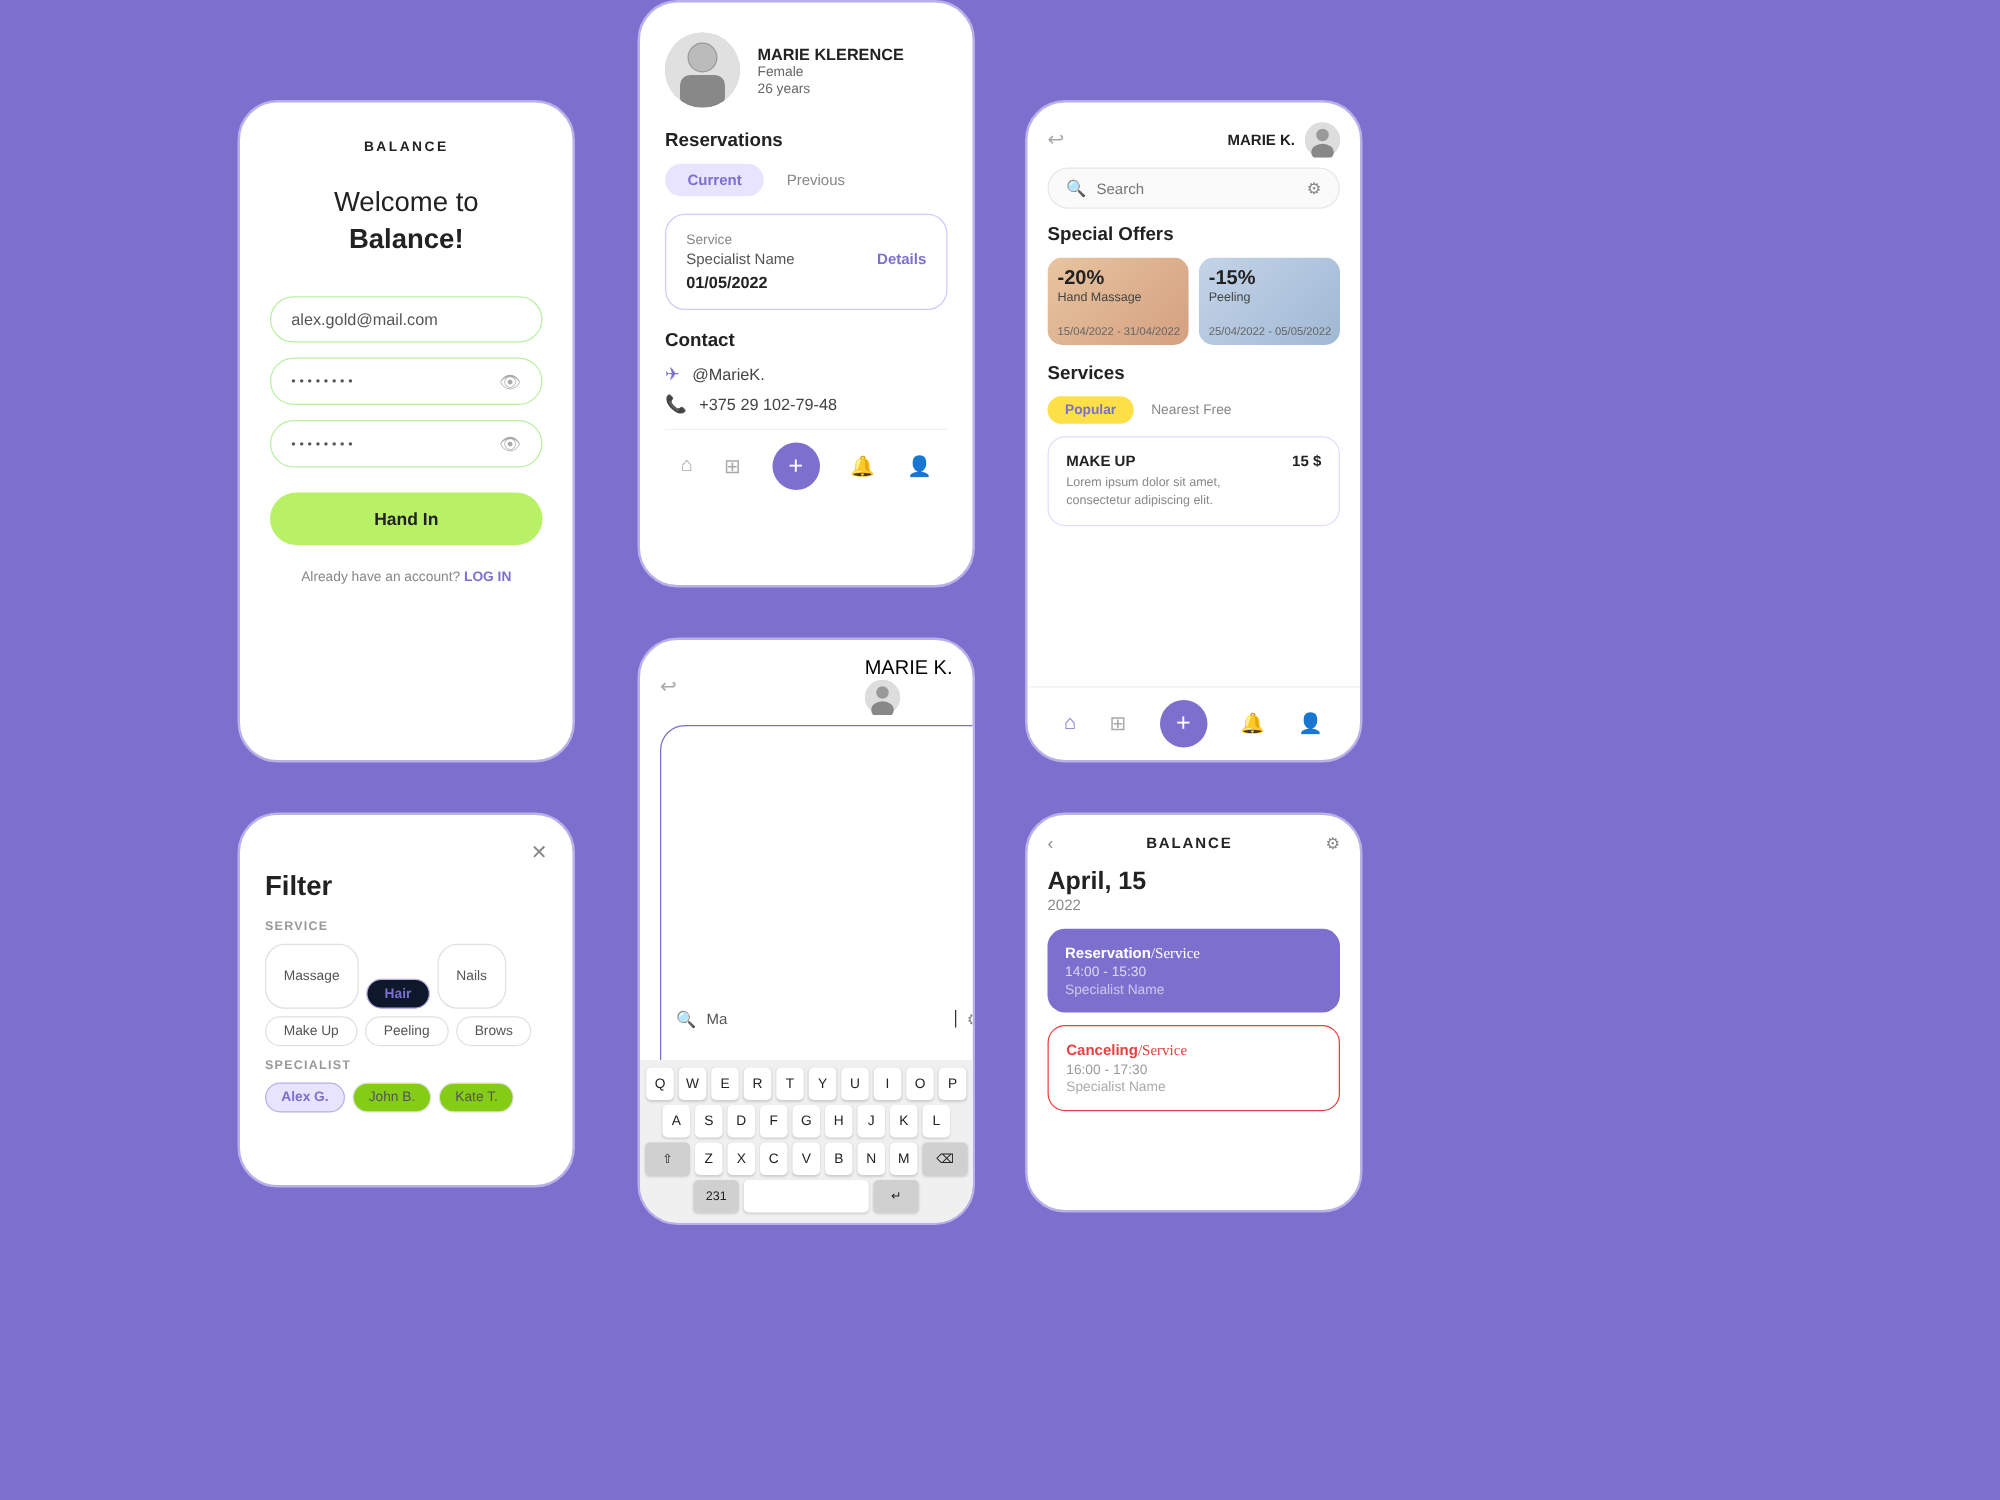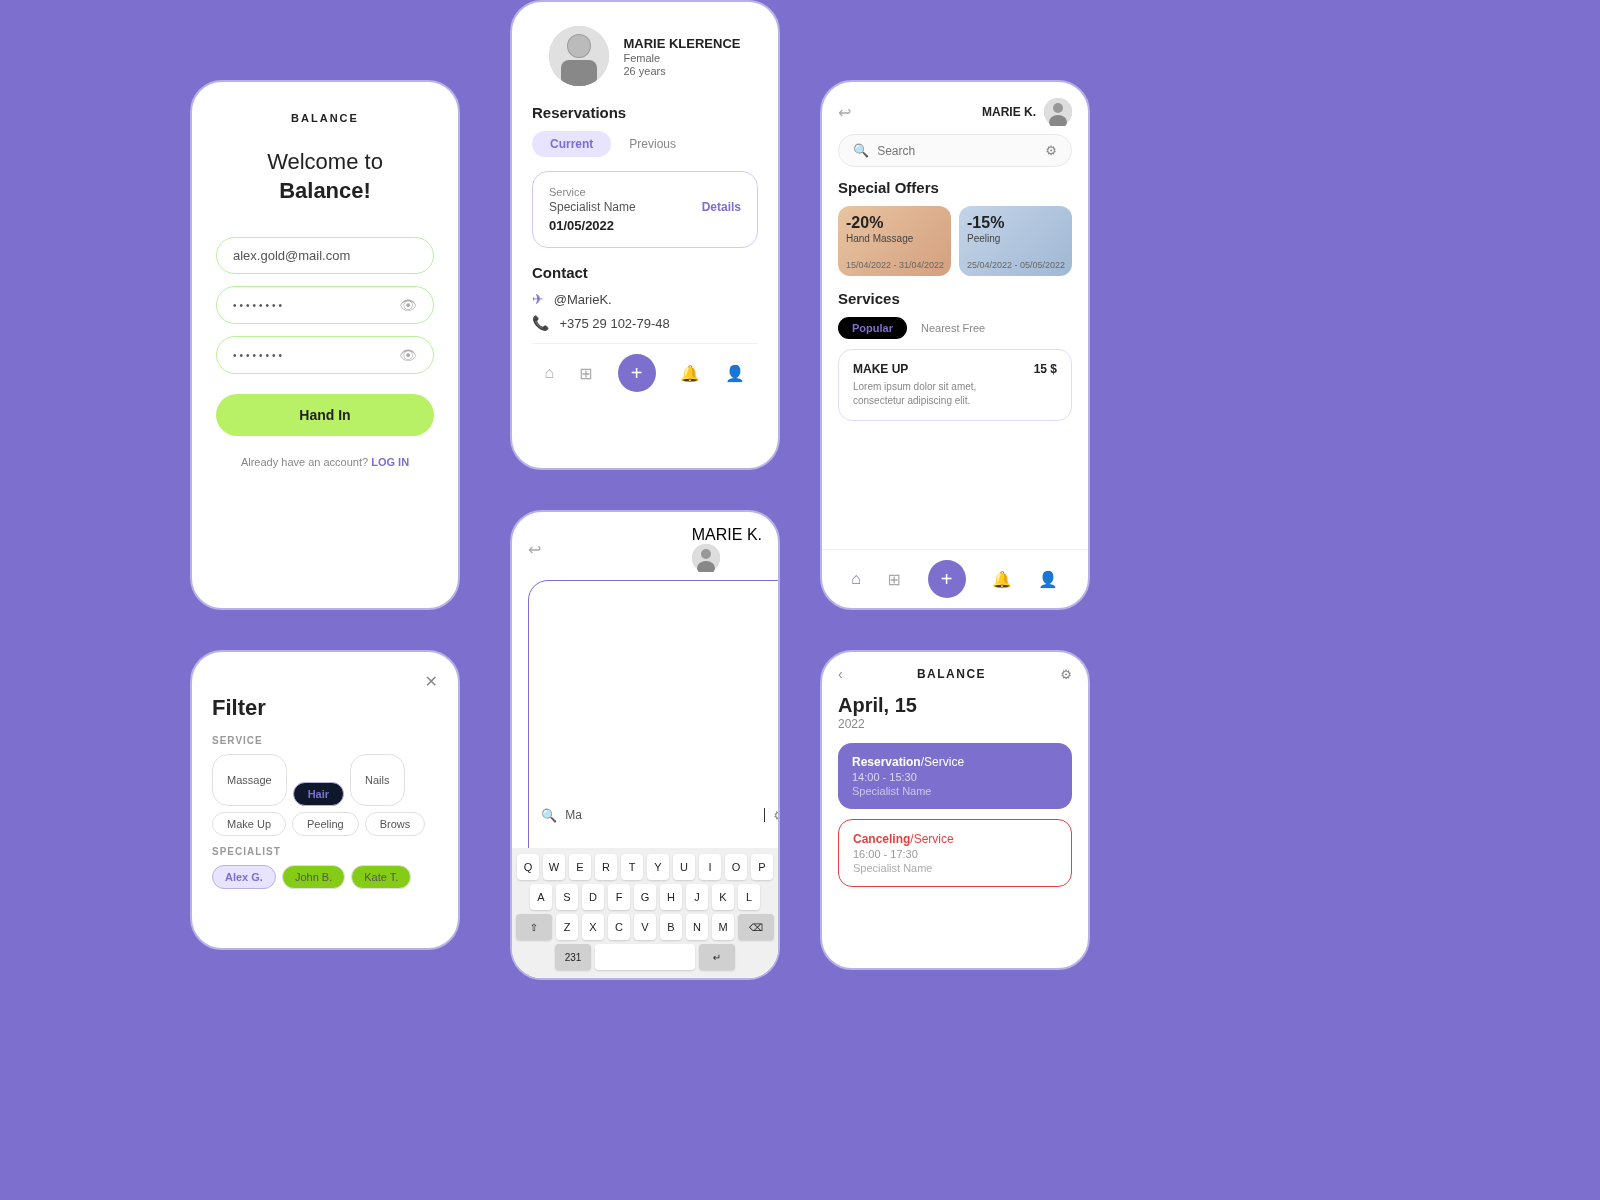--- a/index.html
+++ b/index.html
@@ -91,21 +91,20 @@
       top: 0px;
       width: 270px;
       height: 470px;
       padding: 24px 20px 0;
     }
     .profile-header {
       display: flex;
       align-items: center;
       gap: 14px;
       margin-bottom: 18px;
-      justify-content: center;
     }
     .avatar-circle {
       width: 60px;
       height: 60px;
       border-radius: 50%;
       background: #ccc;
       overflow: hidden;
       flex-shrink: 0;
       display: flex;
       align-items: center;
@@ -292,21 +291,21 @@
     .svc-tab {
       padding: 5px 14px;
       border-radius: 16px;
       font-size: 11px;
       cursor: pointer;
       border: none;
       background: transparent;
       color: #888;
     }
     .svc-tab.active {
-      background: #000000;
+      background: #fde047;
       color: #7c6fcd;
       font-weight: 600;
     }
     .svc-item {
       margin: 0 16px 10px;
       border: 1.5px solid #e0dcff;
       border-radius: 14px;
       padding: 12px 14px;
     }
     .svc-item-header {
@@ -536,21 +535,21 @@
       color: white;
     }
     .schedule-item.red-outline {
       border: 1.5px solid #e84040;
       color: #222;
     }
     .schedule-item .item-title {
       font-size: 12px;
       font-weight: 600;
     }
-    .schedule-item .item-title span { font-weight: 400; }
+    .schedule-item .item-title span { font-weight: 400; font-family: Liberation Serif, serif; }
     .schedule-item .item-time {
       font-size: 11px;
       opacity: 0.85;
       margin-top: 2px;
     }
     .schedule-item .item-spec {
       font-size: 11px;
       opacity: 0.7;
       margin-top: 2px;
     }

